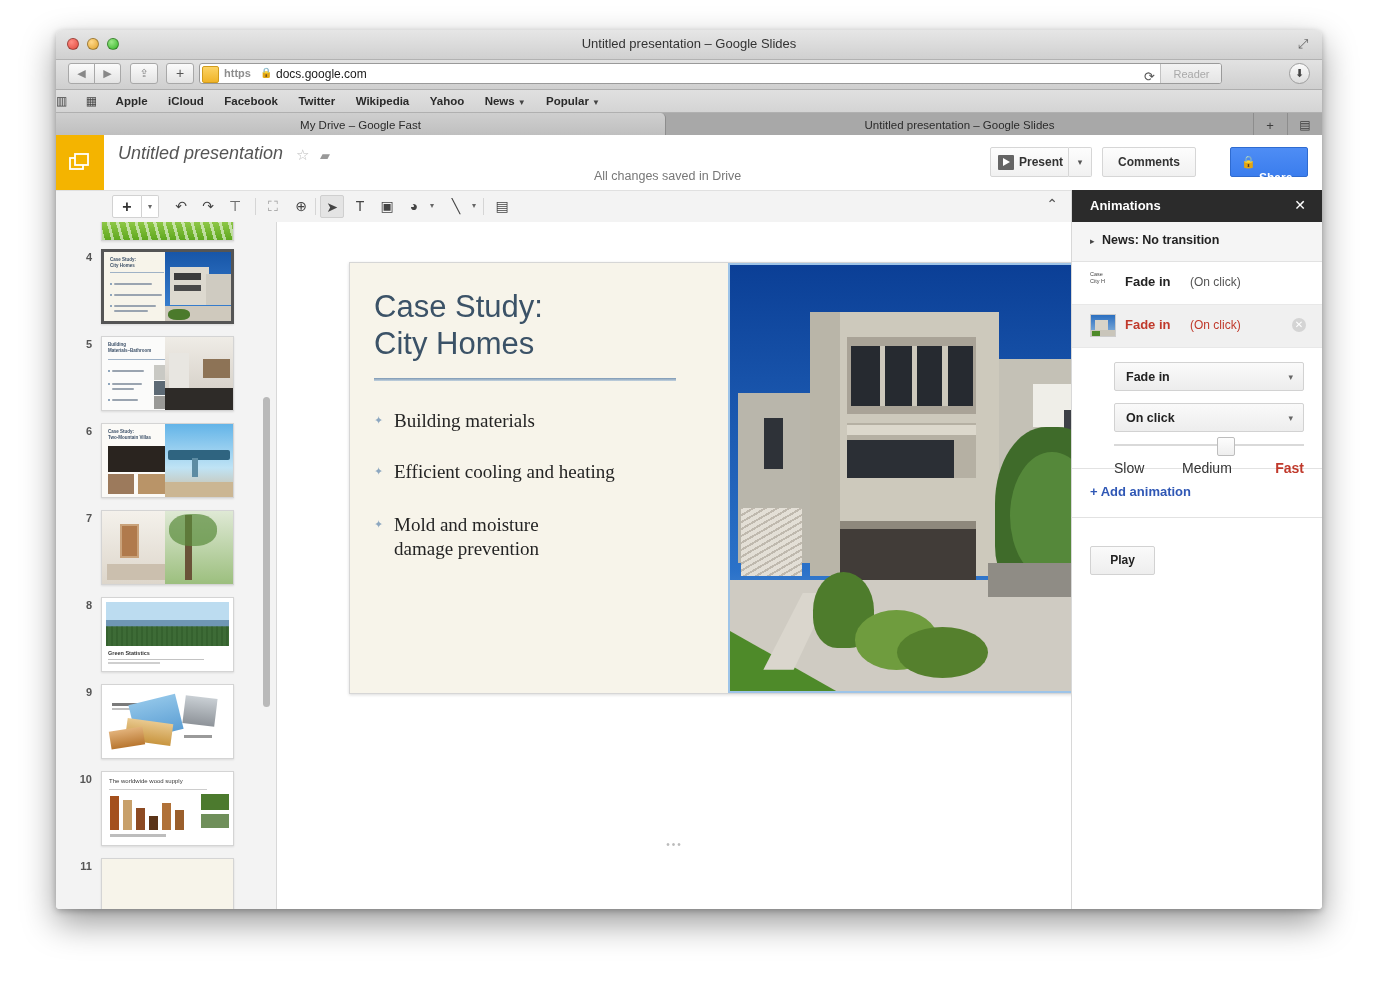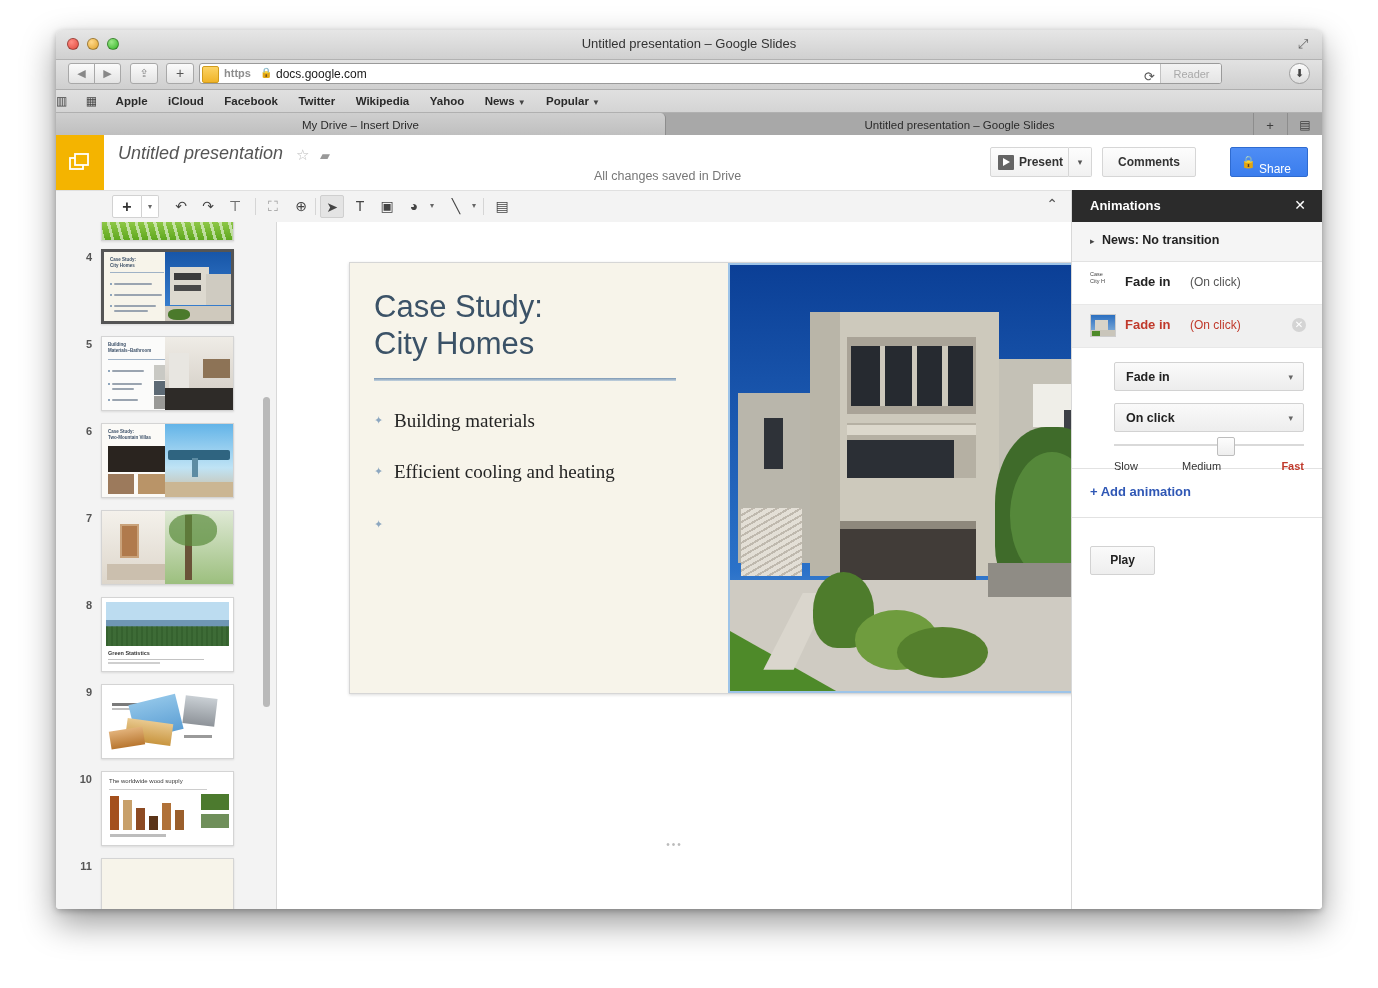--- a/index.html
+++ b/index.html
@@ -158,21 +158,21 @@
     position:absolute;right:126px;top:12px;height:30px;width:94px;
     background:linear-gradient(#fdfdfd,#f1f1f1);border:1px solid #d6d6d6;border-radius:2px;
     box-sizing:border-box;font-size:12px;color:#333;font-weight:bold;
     text-align:center;line-height:28px;
   }
   #share-btn{
     position:absolute;right:14px;top:12px;height:30px;width:78px;
     background:linear-gradient(#4e8df5,#3b7ded);border:1px solid #2f6bd0;border-radius:2px;
     box-sizing:border-box;
   }
-  #share-btn .sl{position:absolute;left:28px;top:14px;font-size:12px;color:#fff;font-weight:normal;}
+  #share-btn .sl{position:absolute;left:28px;top:23px;font-size:12px;color:#fff;font-weight:bold;}
   #lock-icon{position:absolute;left:10px;top:7px;font-size:12px;color:#fff;}
   
   #stoolbar{
     position:absolute;left:0;right:250px;top:55px;height:31px;
     background:#f3f3f3;border-top:1px solid #e0e0e0;border-bottom:1px solid #d8d8d8;
   }
   .tb-ico{
     position:absolute;top:4px;height:23px;box-sizing:border-box;
     text-align:center;color:#444;font-size:14px;line-height:22px;
   }
@@ -306,21 +306,21 @@
   }
   .anim-sel .lbl{position:absolute;left:11px;top:7px;font-size:12.5px;color:#222;font-weight:bold;}
   .anim-sel .car{position:absolute;right:10px;top:9px;font-size:9px;color:#666;}
   #speed-track{
     position:absolute;left:42px;right:18px;top:96px;height:2px;background:#d9d9d9;
   }
   #speed-handle{
     position:absolute;left:145px;top:89px;width:16px;height:17px;
     background:linear-gradient(#fdfdfd,#eee);border:1px solid #bdbdbd;border-radius:2px;
   }
-  .speed-lbl{position:absolute;top:112px;font-size:11px;color:#333;}
+  .speed-lbl{position:absolute;top:112px;font-size:14px;color:#333;}
   #sl-slow{left:42px;}
   #sl-med{left:110px;}
   #sl-fast{right:18px;color:#c0392b;font-weight:bold;}
   #add-anim{
     position:relative;height:48px;border-bottom:1px solid #e2e2e2;
   }
   #add-anim .t{position:absolute;left:18px;top:15px;font-size:13px;color:#2f57b5;font-weight:bold;}
   #play-btn{
     position:absolute;left:18px;top:72px;width:65px;height:29px;
     background:linear-gradient(#fafafa,#eeeeee);border:1px solid #d2d2d2;border-radius:2px;
@@ -365,21 +365,21 @@
     <span class="bm"><span>iCloud</span></span>
     <span class="bm"><span>Facebook</span></span>
     <span class="bm"><span>Twitter</span></span>
     <span class="bm"><span>Wikipedia</span></span>
     <span class="bm"><span>Yahoo</span></span>
     <span class="bm"><span>News</span><span class="caret">▼</span></span>
     <span class="bm"><span>Popular</span><span class="caret">▼</span></span>
   </div>
 
   <div id="tabstrip">
-    <div class="tab" id="tab-0">My Drive – Insert Drive</div>
+    <div class="tab" id="tab-0">My Drive – Google Fast</div>
     <div class="tab" id="tab-1">Untitled presentation – Google Slides</div>
     <div id="tab-add">+</div>
     <div id="tab-list">▤</div>
   </div>
 
   <div id="app">
 
     <div id="gheader">
       <div id="g-logo">
         <svg width="24" height="24" viewBox="0 0 24 24">
@@ -599,20 +599,22 @@
           </div>
           <div id="slide-rule"></div>
 
           <div class="sb-dot" style="top:152px">✦</div>
           <div class="sb" style="top:146px">Building materials</div>
 
           <div class="sb-dot" style="top:203px">✦</div>
           <div class="sb" style="top:197px">Efficient cooling and heating</div>
 
           <div class="sb-dot" style="top:256px">✦</div>
+          <div class="sb" style="top:250px;white-space:pre-line">Mold and moisture
+damage prevention</div>
 
           <div id="slide-photo">
 
             <div style="position:absolute;inset:0;background:linear-gradient(#0b3f96,#2b72c9 72%,#8fb8df);"></div>
 
             <div style="position:absolute;right:-4%;top:22%;width:46%;height:48%;background:#c4c1b6;"></div>
             <div style="position:absolute;right:4%;top:28%;width:16%;height:10%;background:#efeee8;"></div>
             <div style="position:absolute;right:0;top:34%;width:12%;height:9%;background:#3d4046;"></div>
 
             <div style="position:absolute;left:2%;top:30%;width:22%;height:40%;background:#b9b6ab;"></div>

